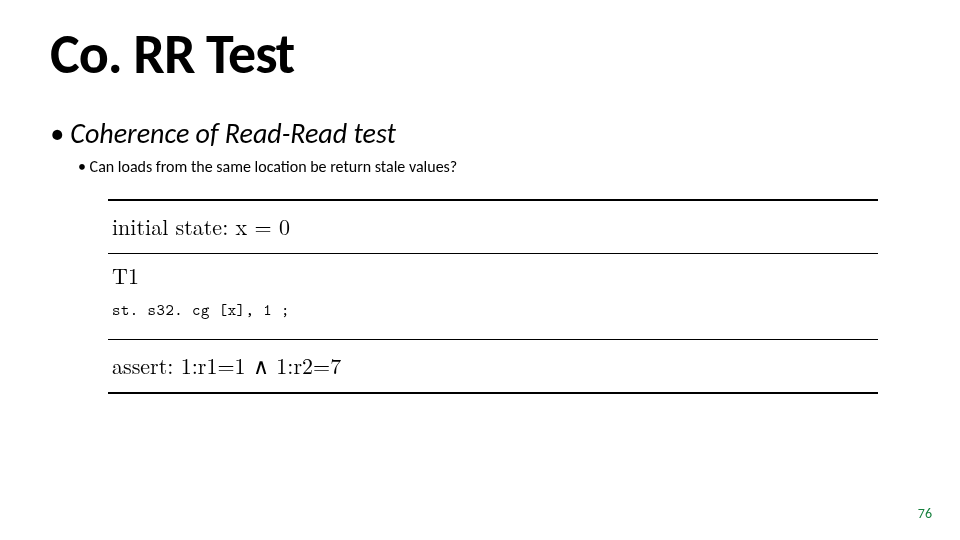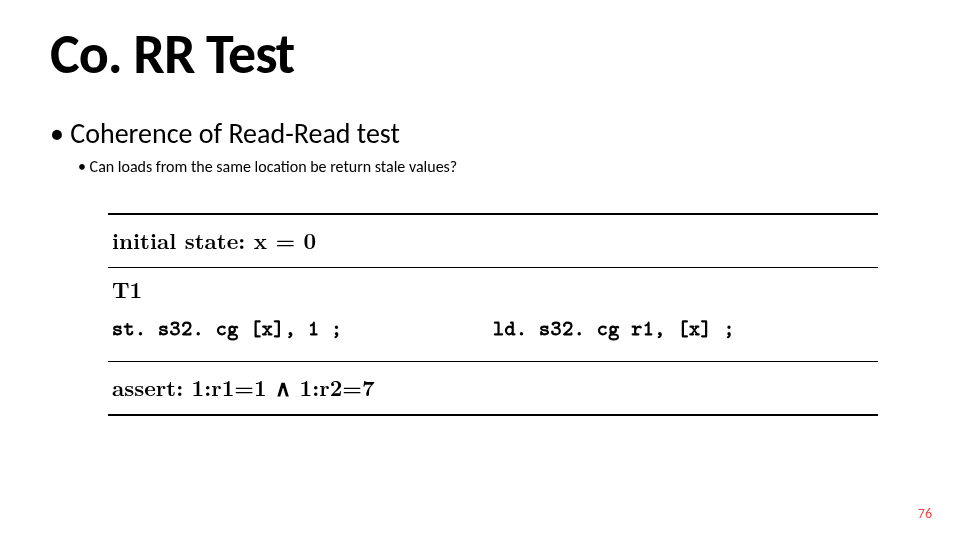--- a/index.html
+++ b/index.html
@@ -26,38 +26,38 @@
     font-weight: 800;
     letter-spacing: -1px;
     margin: 0 0 28px 0;
   }
   .bullets {
     font-size: 28px;
     line-height: 1.25;
   }
   .lvl1 {
     margin: 0 0 6px 0;
+    font-style: italic;
   }
   .lvl1::before {
     content: "• ";
   }
   .lvl2 {
     margin: 0 0 8px 28px;
     font-size: 16px;
   }
   .lvl2::before {
     content: "• ";
   }
   .table-wrap {
-    margin: 36px 0 0 58px;
+    margin: 22px 0 0 58px;
     width: 770px;
     font-family: "Latin Modern Roman", "Computer Modern", "Times New Roman", serif;
     font-size: 22px;
     line-height: 1.55;
-    font-weight: bold;
   }
   .hr2 {
     border-top: 2.5px solid #000;
     height: 0;
     margin: 0;
   }
   .hr1 {
     border-top: 1.3px solid #000;
     height: 0;
     margin: 0;
@@ -65,32 +65,32 @@
   .row {
     display: flex;
     padding: 4px 4px 6px 4px;
   }
   .col {
     flex: 1 1 50%;
     white-space: pre;
   }
   .mono {
     font-family: "Latin Modern Mono", "Courier New", monospace;
-    font-size: 21px;
+    font-size: 16px;
     letter-spacing: 0.5px;
   }
   .initial-row, .assert-row {
     padding: 8px 4px 10px 4px;
   }
   .pagenum {
     position: absolute;
     right: 28px;
     bottom: 18px;
     font-size: 14px;
-    color: #ef4444;
+    color: #15803d;
     font-family: Calibri, Arial, sans-serif;
   }
 </style>
 </head>
 <body>
 
 <div class="slide">
 
   <h1 class="title">Co. RR Test</h1>
 
@@ -107,21 +107,20 @@
     </div>
 
     <div class="hr1"></div>
 
     <div class="row">
       <div class="col">T1</div>
     </div>
 
     <div class="row" style="padding-top:0">
       <div class="col mono">st. s32. cg [x], 1 ;</div>
-      <div class="col mono">ld. s32. cg r1, [x] ;</div>
     </div>
 
     <div class="row" style="padding-top:0; padding-bottom:10px">
       <div class="col mono"></div>
     </div>
 
     <div class="hr1"></div>
 
     <div class="row assert-row">
       <div>assert: 1:r1=1 ∧ 1:r2=7</div>

